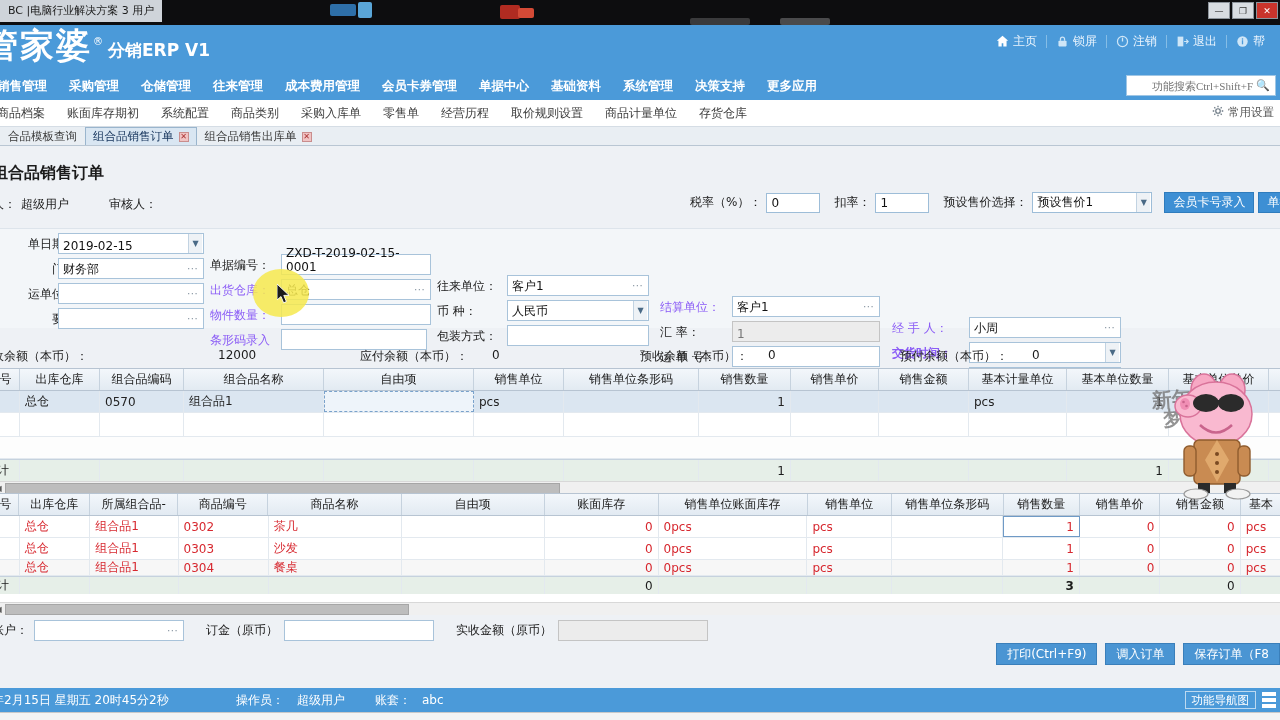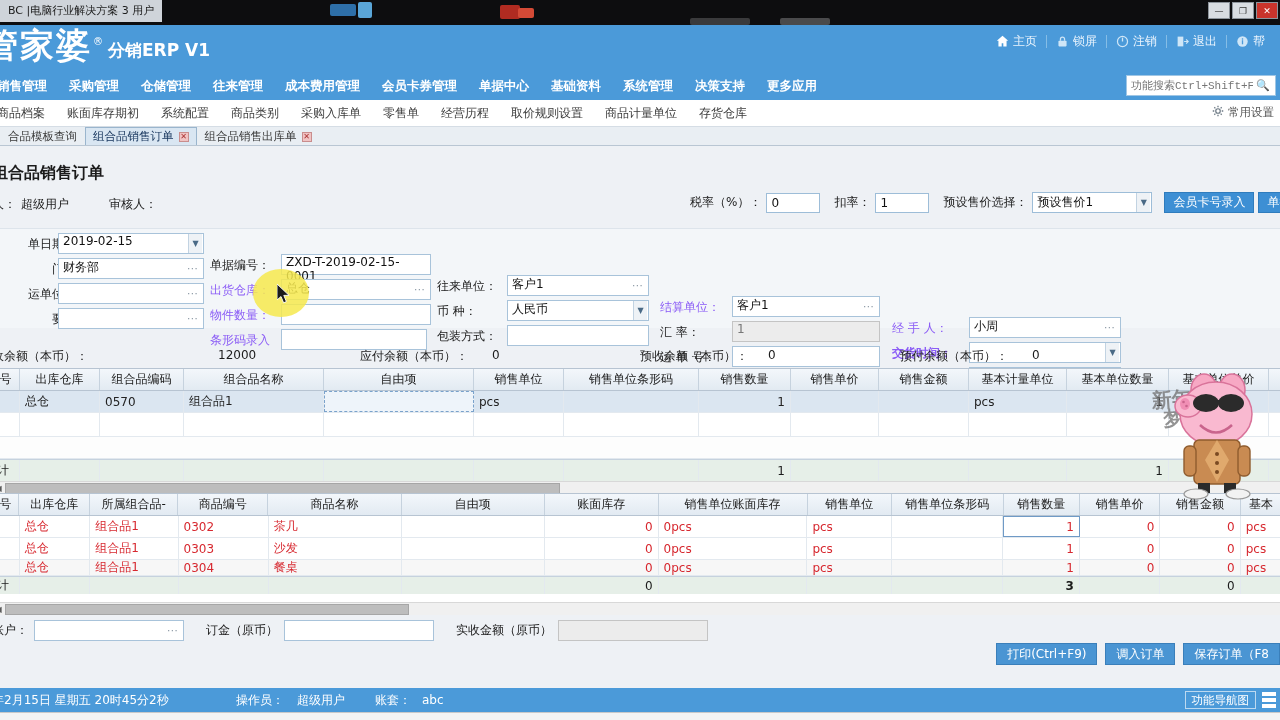--- a/index.html
+++ b/index.html
@@ -35,21 +35,21 @@
   .hdr-sep { width:1px; height:13px; background:#85bde6; }
   .hicon { display:inline-block; width:13px; height:13px; position:relative; }
 
   
   #menu-row { position:absolute; left:0; top:72px; width:1280px; height:28px; background:#4b9ad9; }
   #menu-items { position:absolute; left:-14px; top:0; display:flex; align-items:center; height:28px; }
   .menu-item { color:#ffffff; font-size:12.5px; font-weight:bold; padding:0 11px; white-space:nowrap; cursor:default; }
   #search-box { position:absolute; right:4px; top:3px; width:150px; height:21px; background:#fff;
      border:1px solid #9fc6e5; display:flex; align-items:center; }
   #search-box input { border:0; outline:0; width:128px; font-size:11px; padding-left:4px;
-     font-family:Liberation Mono, monospace; color:#444; background:transparent;text-align:right; }
+     font-family:Liberation Serif, serif; color:#444; background:transparent;text-align:right; }
   #search-ico { width:16px; text-align:center; font-size:11px; color:#555; }
 
   
   #shortcut-row { position:absolute; left:0; top:100px; width:1280px; height:27px; background:#ffffff;
      border-bottom:1px solid #d5dde5;padding-left:32px; }
   #shortcut-items { position:absolute; left:-14px; top:0; display:flex; align-items:center; height:26px; }
   .sc-item { color:#3b3b3b; font-size:12px; padding:0 11px; white-space:nowrap; }
   #common-set { position:absolute; right:6px; top:5px; display:flex; align-items:center; gap:4px;
      color:#555; font-size:11.5px; }
 
@@ -81,21 +81,21 @@
   .blue-btn { background:#3d8fd4; color:#fff; border:1px solid #2f7cbd; font-size:12px;
      height:21px; padding:0 8px; display:flex; align-items:center; white-space:nowrap; margin-left:4px; }
 
   #form-panel { position:absolute; left:-6px; top:228px; width:1300px; height:100px; background:#f3f6f9;
      border-top:1px solid #dde4eb; }
   .frow { position:absolute; left:0; height:24px; width:1300px; }
   .fcell { position:absolute; display:flex; align-items:center; height:22px; }
   .flabel { font-size:12px; color:#1b1b1b; white-space:nowrap; text-align:right; }
   .flabel.blue { color:#8b5cf6; }
   .finput { height:21px; border:1px solid #a8c3da; background:#ffffff; font-size:12px; color:#111;
-     display:flex; align-items:flex-start; padding:0 4px; position:relative; }
+     display:flex; align-items:flex-end; padding:0 4px; position:relative; }
   .finput.readonly { background:#ececec; color:#777; border-color:#c4c4c4; }
   .finput .dots { position:absolute; right:4px; top:3px; color:#8d9aa6; font-size:11px; letter-spacing:1px; }
   .finput .caret2 { position:absolute; right:1px; top:0px; width:14px; height:19px; background:#eef2f6;
      border-left:1px solid #c2d3e2; color:#4a6a86; font-size:8px; display:flex; align-items:center; justify-content:center; }
 
   
   #bal-row { position:absolute; left:-8px; top:348px; width:1290px; font-size:12px; color:#1b1b1b; }
   #bal-row span.b-lbl { position:absolute; white-space:nowrap; }
   #bal-row span.b-val { position:absolute; white-space:nowrap; }
 

